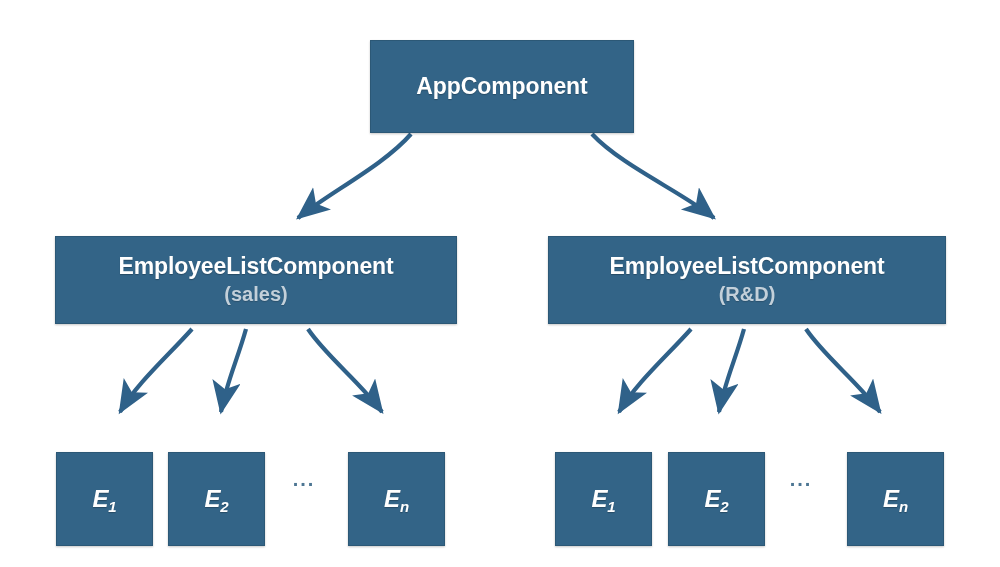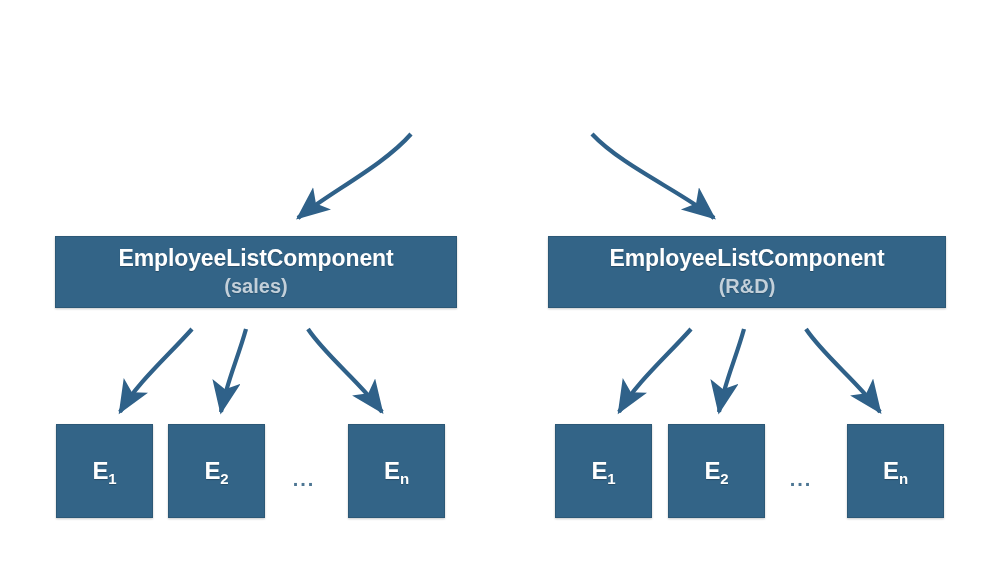--- a/index.html
+++ b/index.html
@@ -56,32 +56,33 @@
     left: 370px;
     top: 40px;
     width: 264px;
     height: 93px;
   }
   #node-app .title { font-size: 23px; }
 
   
   .node-list {
     top: 236px;
-    height: 72px;
+    height: 88px;
   }
   #node-list-sales { left: 55px;  width: 402px; }
   #node-list-rnd   { left: 548px; width: 398px; }
   .node-list .title { font-size: 23px; }
   .node-list .subtitle { font-size: 20px; }
 
   
   .leaf {
-    top: 424px;
+    top: 452px;
     width: 97px;
     height: 94px;
+    font-style: italic;
   }
   .leaf .title {
     font-size: 24px;
   }
   .leaf .title sub {
     font-size: 15px;
     line-height: 0;
     vertical-align: baseline;
     position: relative;
     top: 5px;
@@ -125,20 +126,23 @@
 
     <path d="M 192 329 C 168 356 138 382 120 412" fill="none" stroke="#2f6189" stroke-width="4.2" marker-end="url(#arrowhead)"></path>
     <path d="M 246 329 C 238 358 226 384 221 412" fill="none" stroke="#2f6189" stroke-width="4.2" marker-end="url(#arrowhead)"></path>
     <path d="M 308 329 C 326 356 360 382 382 412" fill="none" stroke="#2f6189" stroke-width="4.2" marker-end="url(#arrowhead)"></path>
 
     <path d="M 691 329 C 667 356 637 382 619 412" fill="none" stroke="#2f6189" stroke-width="4.2" marker-end="url(#arrowhead)"></path>
     <path d="M 744 329 C 736 358 724 384 719 412" fill="none" stroke="#2f6189" stroke-width="4.2" marker-end="url(#arrowhead)"></path>
     <path d="M 806 329 C 824 356 858 382 880 412" fill="none" stroke="#2f6189" stroke-width="4.2" marker-end="url(#arrowhead)"></path>
   </svg>
 
+  <div class="node" id="node-app">
+    <div class="title">AppComponent</div>
+  </div>
 
   <div class="node node-list" id="node-list-sales">
     <div class="title">EmployeeListComponent</div>
     <div class="subtitle">(sales)</div>
   </div>
 
   <div class="node node-list" id="node-list-rnd">
     <div class="title">EmployeeListComponent</div>
     <div class="subtitle">(R&amp;D)</div>
   </div>

